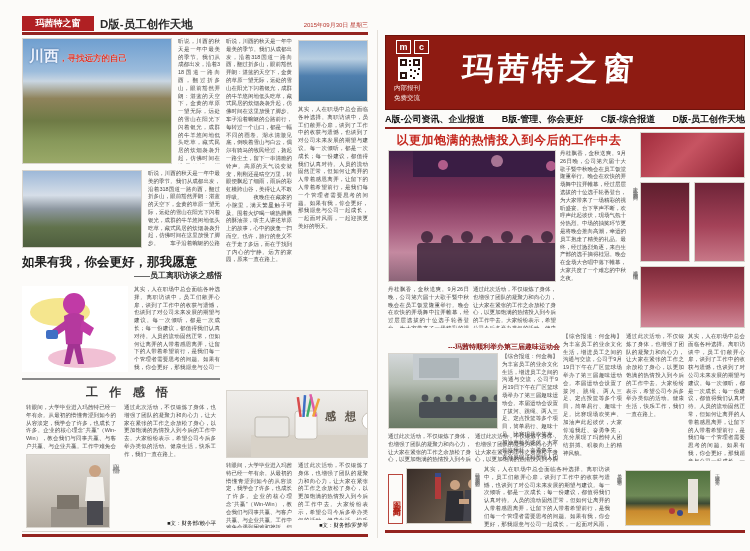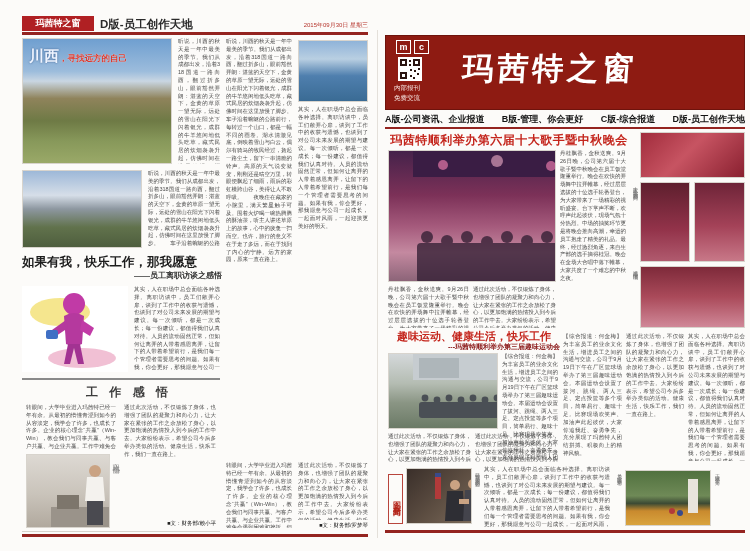--- a/index.html
+++ b/index.html
@@ -39,21 +39,21 @@
         <span style="font-size:15px;font-weight:bold;color:#eef4ff;text-shadow:0 0 2px #3a5a8a;">川西</span><span style="font-size:8.5px;font-weight:bold;color:#d8352b;text-shadow:0 0 1px #fff;">，寻找远方的自己</span>
       </div>
     </div>
 
     <div class="abs txt" style="left:178px;top:38px;width:42px;height:126px;">听说，川西的秋天是一年中最美的季节。我们从成都出发，沿着318国道一路向西，翻过折多山，眼前豁然开朗：湛蓝的天空下，金黄的草原一望无际，远处的雪山在阳光下闪着银光，成群的牛羊悠闲地低头吃草，藏式民居的炊烟袅袅升起，仿佛时间在这里放慢了脚步。　　车子沿着蜿蜒的公路前行，每转过一个山口，都是一幅不同的画卷。湖水清澈见底，倒映着雪山与白云，偶尔有骑马的牧民经过，扬起一路尘土，留下一串清脆的铃声。高原的天气说变就变，刚刚还是晴空万里，转眼便飘起了细雨，雨后的彩虹横跨山谷，美得让人不敢呼吸。　　夜晚住在藏家的小院里，满天繁星触手可及。围着火炉喝一碗热腾腾的酥油茶，听主人讲述草原上的故事，心中的疲惫一扫而空。也许，旅行的意义不在于走了多远，而在于找到了内心的宁静。远方的家园，原来一直在路上。</div>
 
     <div class="abs ph" style="left:22px;top:170px;width:120px;height:78px;
                 background:linear-gradient(180deg,#9db8d8 0%,#d6dee8 32%,#8d97a0 50%,#61724c 74%,#4e5e3e 100%);"></div>
     <div class="abs txt" style="left:148px;top:170px;width:72px;height:78px;">听说，川西的秋天是一年中最美的季节。我们从成都出发，沿着318国道一路向西，翻过折多山，眼前豁然开朗：湛蓝的天空下，金黄的草原一望无际，远处的雪山在阳光下闪着银光，成群的牛羊悠闲地低头吃草，藏式民居的炊烟袅袅升起，仿佛时间在这里放慢了脚步。　　车子沿着蜿蜒的公路前行，每转过一个山口，都是一幅不同的画卷。湖水清澈见底，倒映着雪山与白云，偶尔有骑马的牧民经过，扬起一路尘土，留下一串清脆的铃声。高原的天气说变就变，刚刚还是晴空万里，转眼便飘起了细雨，雨后的彩虹横跨山谷，美得让人不敢呼吸。　　夜晚住在藏家的小院里，满天繁星触手可及。围着火炉喝一碗热腾腾的酥油茶，听主人讲述草原上的故事，心中的疲惫一扫而空。也许，旅行的意义不在于走了多远，而在于找到了内心的宁静。远方的家园，原来一直在路上。</div>
 
-    <div class="abs" style="left:22px;top:254px;width:200px;font-size:12.5px;font-weight:bold;color:#1d1d1d;">如果有我，快乐工作，那我愿意</div>
+    <div class="abs" style="left:22px;top:254px;width:200px;font-size:12.5px;font-weight:bold;color:#1d1d1d;">如果有我，你会更好，那我愿意</div>
     <div class="abs" style="left:60px;top:270px;width:162px;font-size:8px;font-weight:bold;color:#333;text-align:right;">——员工离职访谈之感悟</div>
 
     <div class="abs" style="left:22px;top:286px;width:106px;height:86px;background:#fff;">
       <svg width="106" height="86" viewBox="0 0 106 86">
         <ellipse cx="38" cy="26" rx="30" ry="14" fill="#f3e27a" opacity="0.85"></ellipse>
         <ellipse cx="60" cy="72" rx="34" ry="10" fill="#f0b9cf" opacity="0.9"></ellipse>
         <circle cx="52" cy="18" r="11" fill="#c13aa6"></circle>
         <path d="M42 30 Q52 24 62 30 L60 58 Q52 62 44 58 Z" fill="#b5399e"></path>
         <path d="M44 34 L30 44 L34 50 L46 42 Z" fill="#b5399e"></path>
         <path d="M60 34 L72 42 L68 50 L58 44 Z" fill="#c13aa6"></path>
@@ -82,20 +82,35 @@
       <div class="vtxt" style="position:absolute;left:90px;top:78px;height:60px;font-size:7px;color:#8a8a8a;">入职感悟</div>
       <div class="byline" style="position:absolute;left:102px;top:140px;width:92px;">■文：财务部/赖小平</div>
     </div>
 
     <div class="abs txt" style="left:226px;top:38px;width:66px;height:346px;">听说，川西的秋天是一年中最美的季节。我们从成都出发，沿着318国道一路向西，翻过折多山，眼前豁然开朗：湛蓝的天空下，金黄的草原一望无际，远处的雪山在阳光下闪着银光，成群的牛羊悠闲地低头吃草，藏式民居的炊烟袅袅升起，仿佛时间在这里放慢了脚步。　　车子沿着蜿蜒的公路前行，每转过一个山口，都是一幅不同的画卷。湖水清澈见底，倒映着雪山与白云，偶尔有骑马的牧民经过，扬起一路尘土，留下一串清脆的铃声。高原的天气说变就变，刚刚还是晴空万里，转眼便飘起了细雨，雨后的彩虹横跨山谷，美得让人不敢呼吸。　　夜晚住在藏家的小院里，满天繁星触手可及。围着火炉喝一碗热腾腾的酥油茶，听主人讲述草原上的故事，心中的疲惫一扫而空。也许，旅行的意义不在于走了多远，而在于找到了内心的宁静。远方的家园，原来一直在路上。</div>
 
     <div class="abs ph" style="left:298px;top:40px;width:70px;height:62px;
                 background:linear-gradient(180deg,#8fb3d9 0%,#b9cfe2 30%,#4f7fae 58%,#3a6b94 100%);"></div>
     <div class="abs txt" style="left:298px;top:106px;width:70px;height:278px;">其实，人在职场中总会面临各种选择。离职访谈中，员工们敞开心扉，谈到了工作中的收获与遗憾，也谈到了对公司未来发展的期望与建议。每一次倾听，都是一次成长；每一份建议，都值得我们认真对待。人员的流动固然正常，但如何让离开的人带着感恩离开，让留下的人带着希望前行，是我们每一个管理者需要思考的问题。如果有我，你会更好，那我愿意与公司一起成长，一起面对风雨，一起迎接更美好的明天。</div>
 
+    <div class="abs ph" style="left:226px;top:390px;width:142px;height:68px;
+                background:linear-gradient(180deg,#efedea 0%,#e2dfda 55%,#cfc9c0 100%);">
+      <svg width="142" height="68" viewBox="0 0 142 68">
+        <rect x="0" y="44" width="142" height="24" fill="#d8d2c8"></rect>
+        <rect x="44" y="20" width="22" height="28" rx="3" fill="#f6f5f3" stroke="#c8c2b8"></rect>
+        <rect x="47" y="6" width="2.5" height="20" fill="#d84b4b" transform="rotate(-8 48 16)"></rect>
+        <rect x="52" y="4" width="2.5" height="22" fill="#3f6fc4" transform="rotate(4 53 15)"></rect>
+        <rect x="57" y="6" width="2.5" height="20" fill="#3fae6a" transform="rotate(12 58 16)"></rect>
+        <rect x="61" y="3" width="2.5" height="23" fill="#e05ca8" transform="rotate(-14 62 15)"></rect>
+        <rect x="64" y="7" width="2.5" height="19" fill="#f0a33c" transform="rotate(18 65 16)"></rect>
+        <rect x="4" y="26" width="34" height="20" rx="2" fill="#e8e6e2" stroke="#bdb8ae"></rect>
+        <circle cx="120" cy="30" r="9" fill="#ffffff" stroke="#c8c2b8"></circle>
+      </svg>
+      <div style="position:absolute;right:8px;top:18px;font-size:11px;font-weight:bold;color:#5a5248;letter-spacing:3px;">感 想</div>
+    </div>
     <div class="abs txt" style="left:226px;top:462px;width:66px;height:66px;">转眼间，大学毕业进入玛茜特已经一年有余。从最初的懵懂青涩到如今的从容淡定，我学会了许多，也成长了许多。企业的核心理念“共赢”（Win-Win），教会我们与同事共赢、与客户共赢、与企业共赢。工作中难免会遇到困难和挫折，但只要用心去做，办法总比困难多。感恩遇见，感恩成长，愿与公司一起走向更好的未来。</div>
     <div class="abs txt" style="left:298px;top:462px;width:70px;height:58px;">通过此次活动，不仅锻炼了身体，也增强了团队的凝聚力和向心力，让大家在紧张的工作之余放松了身心，以更加饱满的热情投入到今后的工作中去。大家纷纷表示，希望公司今后多举办类似的活动。健康生活，快乐工作，我们一直在路上。</div>
     <div class="abs byline" style="left:298px;top:522px;width:70px;">■文：财务部/罗梦琴</div>
 
     <div class="abs rule" style="left:22px;top:534px;width:346px;height:3px;"></div>
   </div>
 
   <div class="abs fold" style="left:377px;top:30px;width:1px;height:508px;"></div>
 
   <div class="abs" style="left:378px;top:0;width:372px;height:551px;">
@@ -138,21 +153,21 @@
     </div>
 
     <div class="abs" style="left:7px;top:112px;width:360px;height:14px;display:flex;justify-content:space-between;align-items:flex-end;">
       <span class="navitem">A版-公司资讯、企业报道</span>
       <span class="navitem">B版-管理、你会更好</span>
       <span class="navitem">C版-综合报道</span>
       <span class="navitem">D版-员工创作天地</span>
     </div>
     <div class="abs rule" style="left:7px;top:127px;width:360px;height:2px;"></div>
 
-    <div class="abs redhead" style="left:10px;top:132px;width:242px;font-size:12px;text-align:center;letter-spacing:0.5px;">玛茜特顺利举办第六届十大歌手暨中秋晚会</div>
+    <div class="abs redhead" style="left:10px;top:132px;width:242px;font-size:12px;text-align:center;letter-spacing:0.5px;">以更加饱满的热情投入到今后的工作中去</div>
     <div class="abs ph" style="left:10px;top:150px;width:168px;height:132px;
                 background:linear-gradient(180deg,#45224a 0%,#7c3158 34%,#a55a7c 58%,#c489a0 78%,#8c6478 100%);">
       <svg width="168" height="132" viewBox="0 0 168 132">
         <rect x="0" y="0" width="168" height="26" fill="#3a1d44"></rect>
         <circle cx="30" cy="14" r="5" fill="#e478a8" opacity="0.7"></circle>
         <circle cx="84" cy="10" r="6" fill="#f2b1c9" opacity="0.6"></circle>
         <circle cx="138" cy="15" r="5" fill="#e478a8" opacity="0.7"></circle>
         <g fill="#2e1b30" opacity="0.75">
           <circle cx="14" cy="86" r="6"></circle>
             <circle cx="34" cy="90" r="6"></circle>
@@ -174,21 +189,20 @@
                 background:linear-gradient(135deg,#a12c3c 0%,#c75462 45%,#8a2030 100%);"></div>
     <div class="abs vtxt" style="left:254px;top:182px;height:80px;">十大歌手比赛精彩瞬间</div>
     <div class="abs ph" style="left:262px;top:182px;width:50px;height:80px;
                 background:linear-gradient(180deg,#5e1f2e 0%,#93334a 60%,#b05a6e 100%);"></div>
     <div class="abs ph" style="left:316px;top:182px;width:51px;height:80px;
                 background:linear-gradient(180deg,#6e2438 0%,#a44258 55%,#c87888 100%);"></div>
     <div class="abs ph" style="left:262px;top:266px;width:105px;height:62px;
                 background:linear-gradient(180deg,#7e2a3a 0%,#aa4a5a 50%,#d08898 100%);"></div>
     <div class="abs vtxt" style="left:254px;top:266px;height:62px;">选手倾情演唱</div>
 
-    <div class="abs redhead" style="left:10px;top:329px;width:172px;font-size:11px;text-align:center;">趣味运动、健康生活，快乐工作</div>
     <div class="abs" style="left:42px;top:342px;width:140px;font-size:7px;font-weight:bold;color:#8e2020;text-align:right;">---玛茜特顺利举办第三届趣味运动会</div>
     <div class="abs ph" style="left:10px;top:353px;width:110px;height:76px;
                 background:linear-gradient(180deg,#d4d8da 0%,#b4bcb2 40%,#8a9584 66%,#6b7a66 100%);">
       <svg width="110" height="76" viewBox="0 0 110 76">
         <rect x="0" y="0" width="110" height="26" fill="#c6ccd0"></rect>
         <rect x="6" y="4" width="40" height="20" fill="#aeb6ba"></rect>
         <g fill="#4a4f55">
           <circle cx="12" cy="44" r="3.4"></circle>
             <circle cx="24" cy="46" r="3.4"></circle>
             <circle cx="36" cy="44" r="3.4"></circle>

